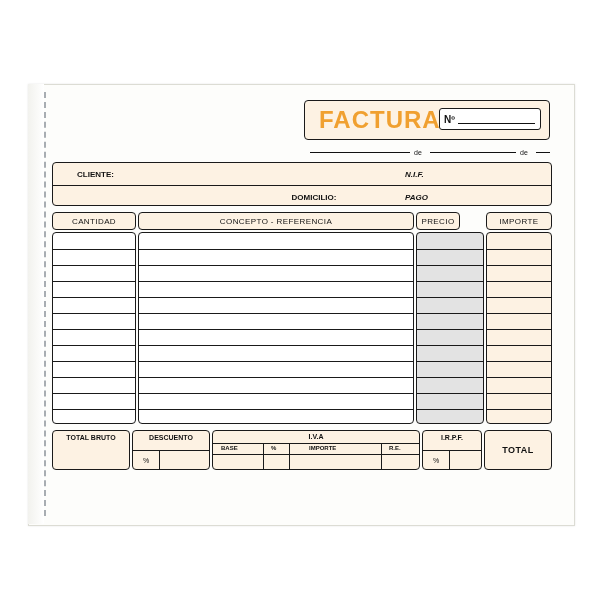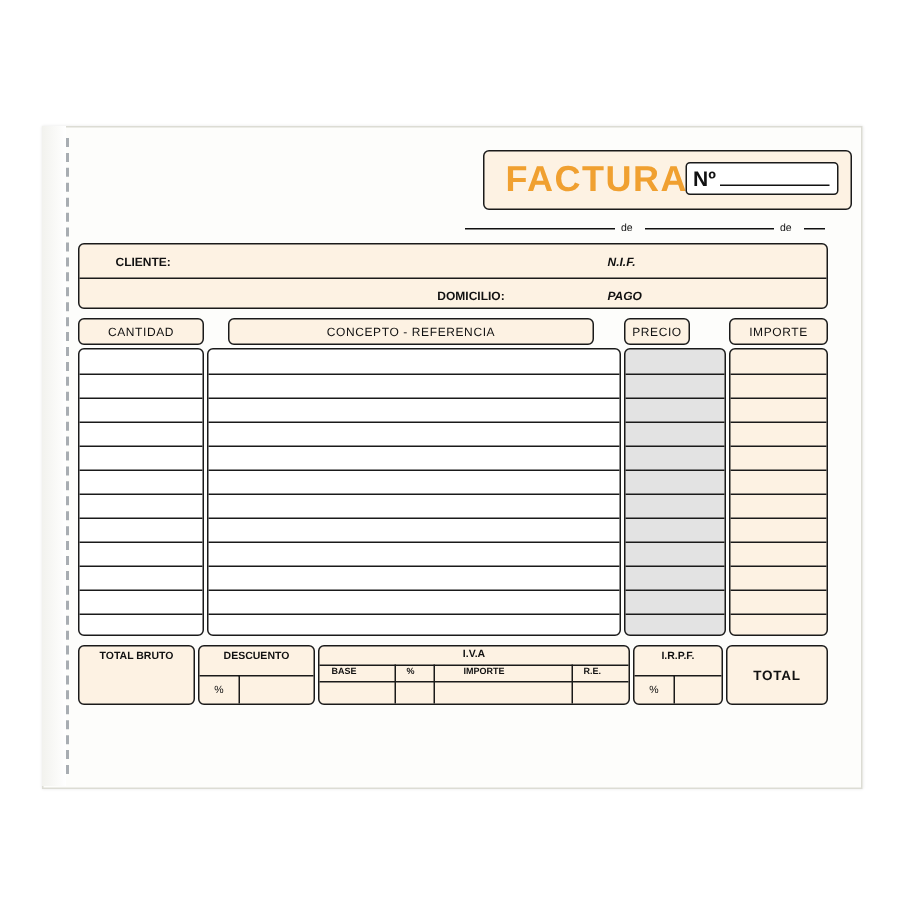--- a/index.html
+++ b/index.html
@@ -50,37 +50,37 @@
     border:1.2px solid #1a1a1a;
     border-radius:4px;
     box-sizing:border-box;
     background:#fff;
   }
   .cream{background:#fdf2e3;}
   .grey{background:#e3e3e3;}
 
   
   .factura-block{
-    left:270px;top:0px;width:246px;height:40px;
+    left:252px;top:0px;width:246px;height:40px;
     display:flex;align-items:center;
   }
   .factura-title{
     font-size:24px;font-weight:bold;color:#f0a030;
     letter-spacing:1px;
     margin-left:14px;
     font-family:"Liberation Sans", sans-serif;
   }
   .num-box{
     position:absolute;right:8px;top:7px;
     width:100px;height:20px;
     border:1.2px solid #1a1a1a;border-radius:3px;
     background:#fff;
     display:flex;align-items:center;
   }
-  .num-label{font-size:14px;font-weight:bold;margin-left:4px;color:#111;text-align:right;}
+  .num-label{font-size:10px;font-weight:bold;margin-left:4px;color:#111;text-align:right;}
   .num-line{
     flex:1;height:1px;background:#111;margin:0 5px 0 3px;
     align-self:flex-end;margin-bottom:5px;
   }
   .date-line{
     position:absolute;left:254px;top:42px;width:246px;height:14px;
     font-size:7px;color:#111;
   }
   .date-line .seg{
     position:absolute;bottom:3px;height:1px;background:#111;
@@ -95,21 +95,21 @@
   }
   .cli-row.r1{top:0;}
   .cli-row.r2{top:22px;border-top:1.2px solid #1a1a1a;justify-content:center;}
   .cli-lbl{font-size:8px;font-weight:bold;margin-left:24px;color:#111;}
   .cli-lbl2{font-size:8px;font-weight:bold;position:absolute;left:352px;color:#111;font-style:italic;}
 
   
   .hdr{top:112px;height:18px;display:flex;align-items:center;justify-content:center;}
   .hdr span{font-size:8px;font-weight:normal;letter-spacing:.4px;color:#111;}
   .hdr-cantidad{left:0px;width:84px;}
-  .hdr-concepto{left:100px;width:244px;}
+  .hdr-concepto{left:86px;width:276px;}
   .hdr-precio{left:364px;width:44px;}
   .hdr-importe{left:434px;width:66px;}
 
   
   .body-cantidad{left:0px;top:132px;width:84px;height:192px;padding:0;}
   .body-concepto{left:86px;top:132px;width:276px;height:192px;}
   .body-precio{left:364px;top:132px;width:68px;height:192px;}
   .body-importe{left:434px;top:132px;width:66px;height:192px;}
 
   .rows{position:absolute;left:0;top:0;right:0;bottom:0;}

